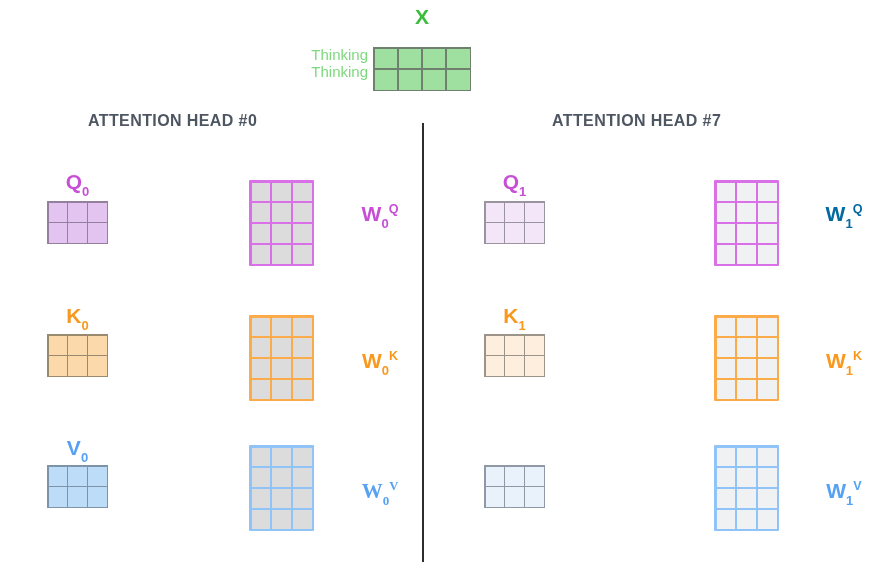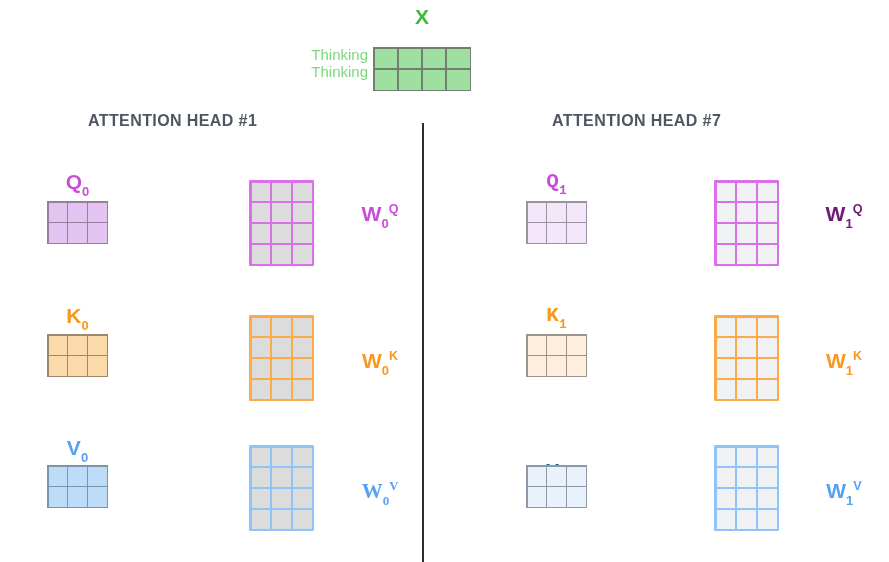--- a/index.html
+++ b/index.html
@@ -38,21 +38,21 @@
   }
   .w-label{
     width:64px;text-align:center;
     font-size:21px;font-weight:bold;
     white-space:nowrap;
   }
   sub{font-size:0.62em;position:relative;top:0.15em;line-height:0;}
   sup{font-size:0.60em;vertical-align:super;line-height:0;}
 
   
-  .sx-l{left:47px;}  .sx-r{left:526px;font-family:Liberation Mono, monospace;}   
+  .sx-l{left:47px;}  .sx-r{left:484px;}   
   .bx-l{left:249px;} .bx-r{left:714px;}   
   .wx-l{left:348px;} .wx-r{left:812px;}   
 
   
   .lt-q{top:170px;} .lt-k{top:304px;} .lt-v{top:436px;}   
   .st-q{top:201px;} .st-k{top:334px;} .st-v{top:465px;}   
   .bt-q{top:180px;} .bt-k{top:315px;} .bt-v{top:445px;}   
   .wt-q{top:202px;} .wt-k{top:349px;} .wt-v{top:479px;}   
 
   
@@ -100,21 +100,21 @@
       <div class="cell" style="background-color: rgb(159, 223, 159);"></div>
       <div class="cell" style="background-color: rgb(159, 223, 159);"></div>
       <div class="cell" style="background-color: rgb(159, 223, 159);"></div>
       <div class="cell" style="background-color: rgb(159, 223, 159);"></div>
       <div class="cell" style="background-color: rgb(159, 223, 159);"></div>
     </div>
 
   <div class="abs divider" style="background-color: rgb(45, 45, 45);"></div>
 
   <div>
-    <div class="abs head-title h0" style="color: rgb(78, 86, 98);">ATTENTION HEAD #1</div>
+    <div class="abs head-title h0" style="color: rgb(78, 86, 98);">ATTENTION HEAD #0</div>
 
     <div class="abs qkv-label sx-l lt-q" style="color: rgb(199, 79, 214);"><span>Q</span><sub>0</sub></div>
     <div class="abs grid sgrid sx-l st-q" style="background-color: rgb(148, 128, 156); grid-template-columns: repeat(3, 1fr); grid-template-rows: repeat(2, 1fr);">
         <div class="cell" style="background-color: rgb(227, 195, 240);"></div>
         <div class="cell" style="background-color: rgb(227, 195, 240);"></div>
         <div class="cell" style="background-color: rgb(227, 195, 240);"></div>
         <div class="cell" style="background-color: rgb(227, 195, 240);"></div>
         <div class="cell" style="background-color: rgb(227, 195, 240);"></div>
         <div class="cell" style="background-color: rgb(227, 195, 240);"></div>
       </div>
@@ -204,21 +204,21 @@
         <div class="cell" style="background-color: rgb(240, 241, 242);"></div>
         <div class="cell" style="background-color: rgb(240, 241, 242);"></div>
         <div class="cell" style="background-color: rgb(240, 241, 242);"></div>
         <div class="cell" style="background-color: rgb(240, 241, 242);"></div>
         <div class="cell" style="background-color: rgb(240, 241, 242);"></div>
         <div class="cell" style="background-color: rgb(240, 241, 242);"></div>
         <div class="cell" style="background-color: rgb(240, 241, 242);"></div>
         <div class="cell" style="background-color: rgb(240, 241, 242);"></div>
         <div class="cell" style="background-color: rgb(240, 241, 242);"></div>
       </div>
-    <div class="abs w-label wx-r wt-q" style="color: #701a75;"><span>W</span><sub>1</sub><sup>Q</sup></div>
+    <div class="abs w-label wx-r wt-q" style="color: #0369a1;"><span>W</span><sub>1</sub><sup>Q</sup></div>
 
     <div class="abs qkv-label sx-r lt-k" style="color: rgb(248, 153, 29);"><span>K</span><sub>1</sub></div>
     <div class="abs grid sgrid sx-r st-k" style="background-color: rgb(156, 148, 136); grid-template-columns: repeat(3, 1fr); grid-template-rows: repeat(2, 1fr);">
         <div class="cell" style="background-color: rgb(253, 238, 221);"></div>
         <div class="cell" style="background-color: rgb(253, 238, 221);"></div>
         <div class="cell" style="background-color: rgb(253, 238, 221);"></div>
         <div class="cell" style="background-color: rgb(253, 238, 221);"></div>
         <div class="cell" style="background-color: rgb(253, 238, 221);"></div>
         <div class="cell" style="background-color: rgb(253, 238, 221);"></div>
       </div>

